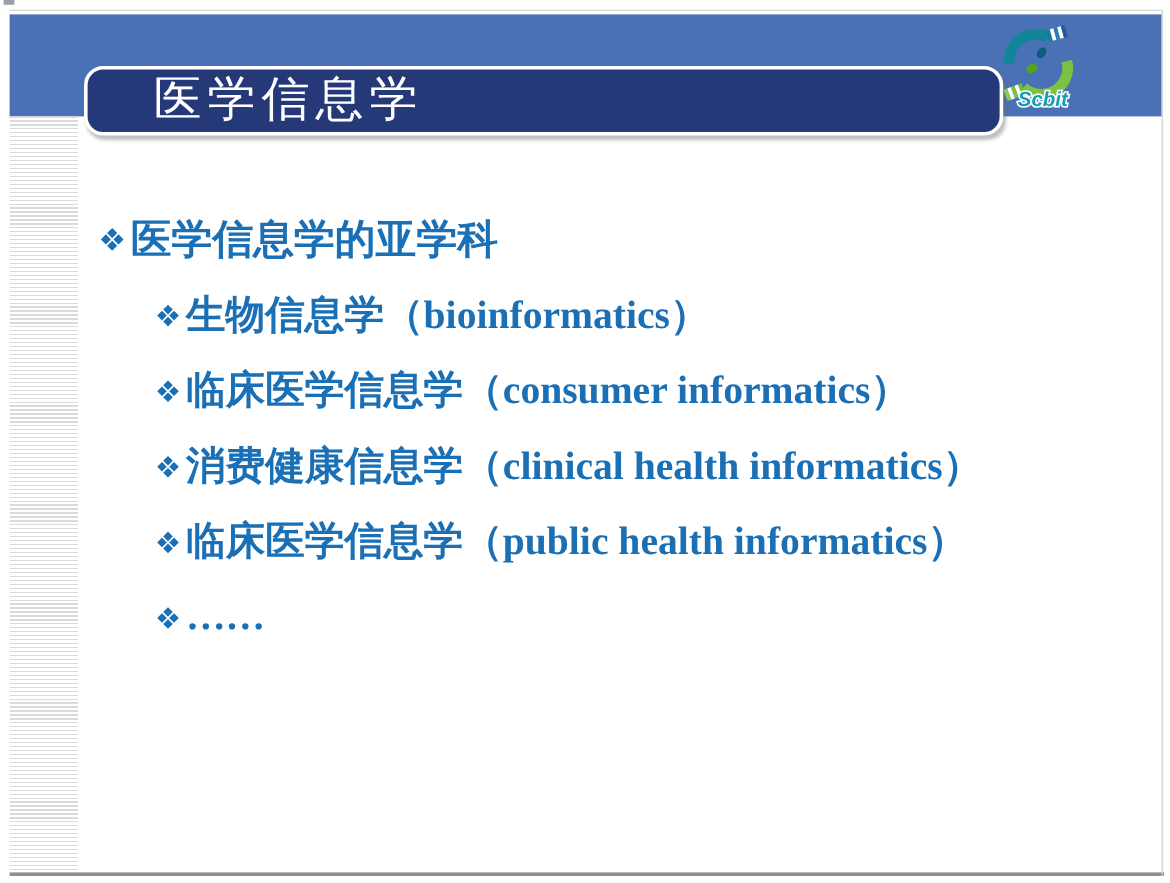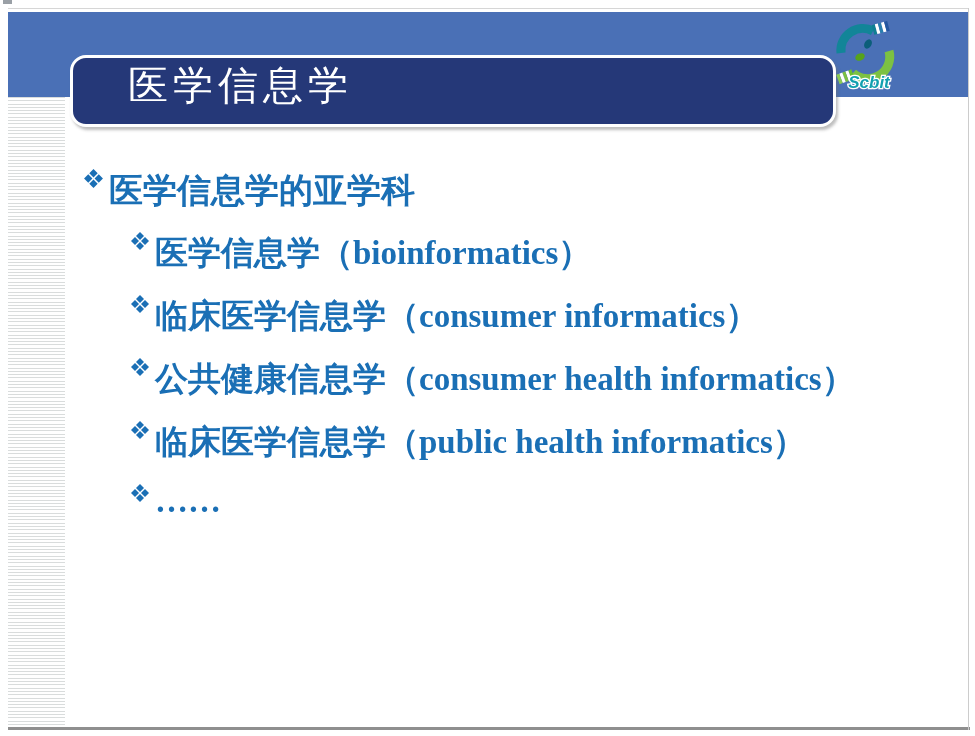--- a/index.html
+++ b/index.html
@@ -25,46 +25,46 @@
   }
   .stripes{
     position:absolute;left:8px;top:97px;width:57px;height:631px;
     background:repeating-linear-gradient(
       to bottom,
       #d9dcdc 0px, #d9dcdc 1px,
       #ffffff 1px, #ffffff 3.3px
     );
   }
   .title-box{
-    position:absolute;left:70px;top:55px;width:766px;height:72px;
+    position:absolute;left:70px;top:55px;width:766px;height:58px;
     box-sizing:border-box;
     background:var(--title-navy,#253878);
     border:3px solid #ffffff;
     border-radius:16px;
     box-shadow:2px 3px 3px rgba(110,110,110,.45);
-    display:flex;align-items:flex-start;
+    display:flex;align-items:flex-end;
   }
   .title-text{
     color:#ffffff;
     font-size:40px;
     padding-left:55px;
     letter-spacing:5px;
     white-space:nowrap;
   }
   .logo{
     position:absolute;left:827px;top:16px;width:84px;height:76px;
   }
   .bullets{
     position:absolute;left:0;top:168px;width:965px;
     color:var(--text-blue,#1A6FB5);
     font-weight:bold;
   }
   .line{
     height:63px;
-    display:flex;
+    display:flex;align-items:center;
     white-space:nowrap;
   }
   .line.l1{padding-left:83px;font-size:34px;}
   .line.l2{padding-left:130px;font-size:33px;}
   .bullet{flex:0 0 auto;margin-right:5px;color:var(--text-blue,#1A6FB5);}
   .line.l1 .bullet{width:21px;height:21px;}
   .line.l2 .bullet{width:20px;height:20px;}
   .bottom-line{
     position:absolute;left:8px;top:727px;width:962px;height:3px;
     background:#8f8f8f;
@@ -127,35 +127,35 @@
       <svg class="bullet" viewBox="0 0 20 20">
         <path fill="currentColor" d="M10 1 14 5 10 9 6 5Z M15 6 19 10 15 14 11 10Z M10 11 14 15 10 19 6 15Z M5 6 9 10 5 14 1 10Z"></path>
       </svg>
       <span>医学信息学的亚学科</span>
     </div>
 
     <div class="line l2">
       <svg class="bullet" viewBox="0 0 20 20">
         <path fill="currentColor" d="M10 1 14 5 10 9 6 5Z M15 6 19 10 15 14 11 10Z M10 11 14 15 10 19 6 15Z M5 6 9 10 5 14 1 10Z"></path>
       </svg>
-      <span>医学信息学（bioinformatics）</span>
+      <span>生物信息学（bioinformatics）</span>
     </div>
 
     <div class="line l2">
       <svg class="bullet" viewBox="0 0 20 20">
         <path fill="currentColor" d="M10 1 14 5 10 9 6 5Z M15 6 19 10 15 14 11 10Z M10 11 14 15 10 19 6 15Z M5 6 9 10 5 14 1 10Z"></path>
       </svg>
       <span>临床医学信息学（consumer informatics）</span>
     </div>
 
     <div class="line l2">
       <svg class="bullet" viewBox="0 0 20 20">
         <path fill="currentColor" d="M10 1 14 5 10 9 6 5Z M15 6 19 10 15 14 11 10Z M10 11 14 15 10 19 6 15Z M5 6 9 10 5 14 1 10Z"></path>
       </svg>
-      <span>公共健康信息学（consumer health informatics）</span>
+      <span>消费健康信息学（clinical health informatics）</span>
     </div>
 
     <div class="line l2">
       <svg class="bullet" viewBox="0 0 20 20">
         <path fill="currentColor" d="M10 1 14 5 10 9 6 5Z M15 6 19 10 15 14 11 10Z M10 11 14 15 10 19 6 15Z M5 6 9 10 5 14 1 10Z"></path>
       </svg>
       <span>临床医学信息学（public health informatics）</span>
     </div>
 
     <div class="line l2">

